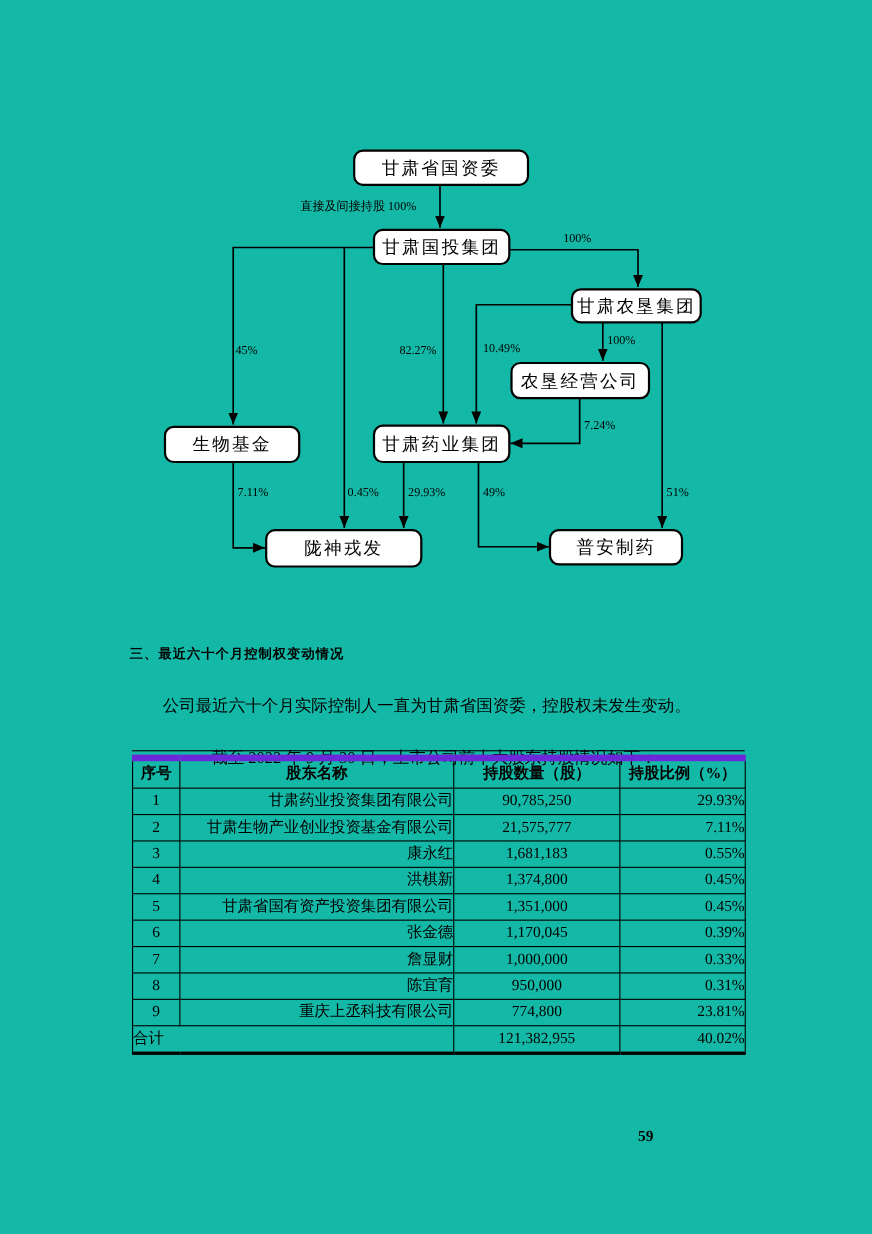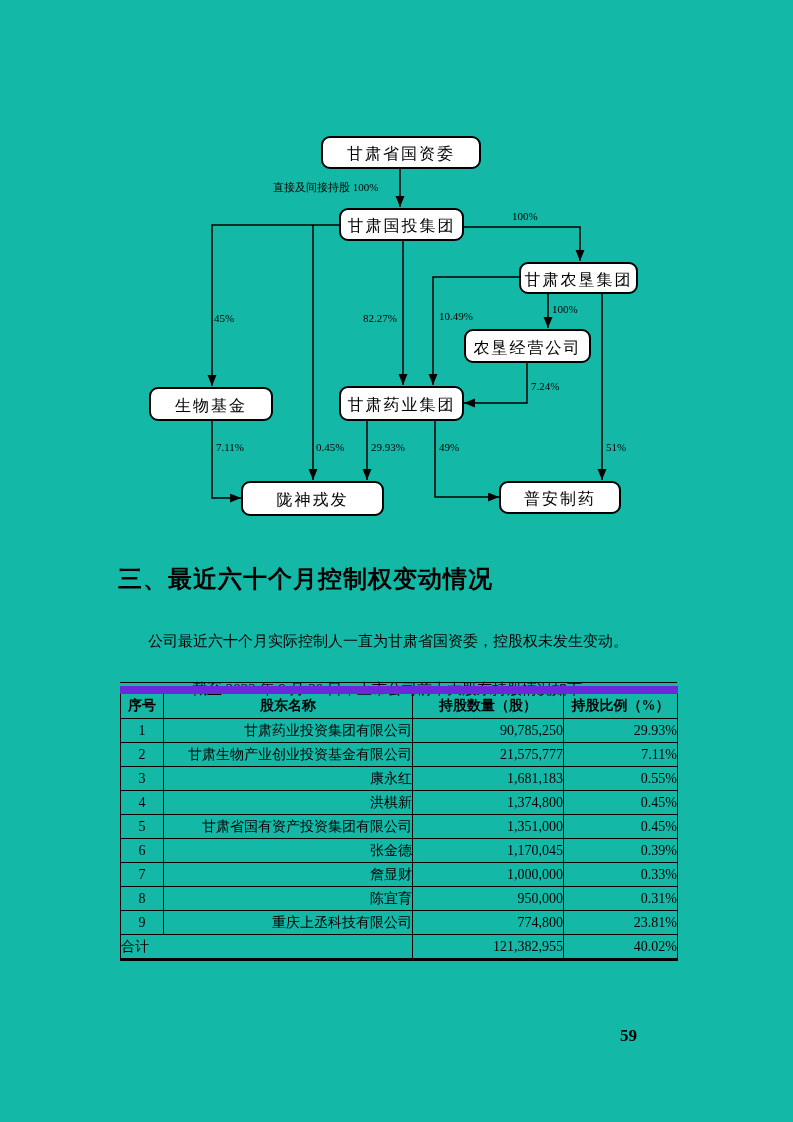--- a/index.html
+++ b/index.html
@@ -12,51 +12,51 @@
   .diagram-node text{
     font-family:"Liberation Serif","DejaVu Serif",serif;
     font-size:16px;letter-spacing:2px;fill:#000;
   }
   .diagram-edge{fill:none;stroke:#000;stroke-width:1.5;}
   .diagram-label{
     font-family:"Liberation Serif","DejaVu Serif",serif;
     font-size:11px;fill:#000;
   }
   .section-heading{
-    position:absolute;left:118px;top:563px;
+    position:absolute;left:118px;top:586px;
     font-family:"Liberation Sans","DejaVu Sans",sans-serif;
-    font-weight:bold;font-size:24px;letter-spacing:1px;
+    font-weight:bold;font-size:12px;letter-spacing:1px;
   }
   .para{position:absolute;font-size:15px;white-space:nowrap;}
   .para-1{left:148px;top:611px;margin-top:21px;}
   .para-2{left:150px;top:680px;margin-left:42px;}
   .table-wrap{
     position:absolute;left:120px;top:682px;width:557px;
     border-top:1.5px solid #000;
   }
   table.shareholders{
     border-collapse:collapse;table-layout:fixed;width:557px;margin-top:2.5px;
   }
   table.shareholders th,table.shareholders td{
     border:1px solid #000;font-size:14px;height:23px;line-height:23px;
     padding:0;overflow:hidden;white-space:nowrap;font-weight:normal;
   }
   table.shareholders th{
     font-weight:bold;height:24px;line-height:24px;
-    border-top:8px solid #6d28d9;
+    border-top:6px solid #6d28d9;
   }
   td.cell-idx{text-align:center;}
   td.cell-name{text-align:right;padding-left:7px;font-family:Liberation Serif, serif;}
-  td.cell-shares{text-align:right;padding-right:9px;}
+  td.cell-shares{text-align:center;padding-right:9px;}
   td.cell-ratio{text-align:right;padding-right:11px;}
   tr.total-row td{border-bottom:3px solid #000;}
   td.cell-total-label{}
   .page-number{
-    position:absolute;left:580px;top:1026px;width:97px;text-align:center;
-    font-weight:bold;font-size:17px;
+    position:absolute;left:580px;top:1026px;width:97px;text-align:left;
+    font-weight:bold;font-size:14px;
   }
 </style>
 </head>
 <body>
 
 <div class="page">
 
   <svg id="diagram-svg" width="793" height="560" viewBox="0 0 793 560">
     <defs>
       <marker id="arrow" markerUnits="userSpaceOnUse" markerWidth="12" markerHeight="10" refX="11" refY="4.5" orient="auto">

